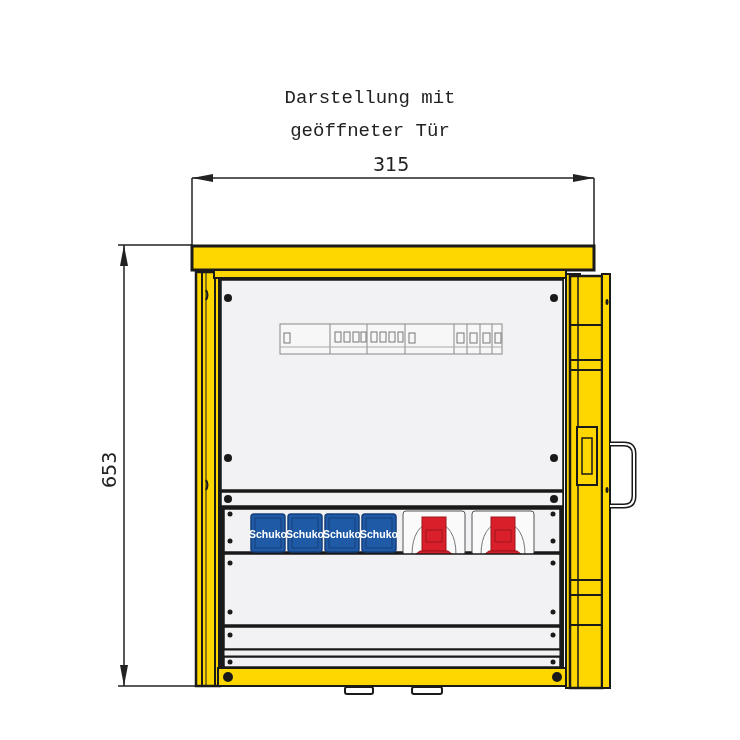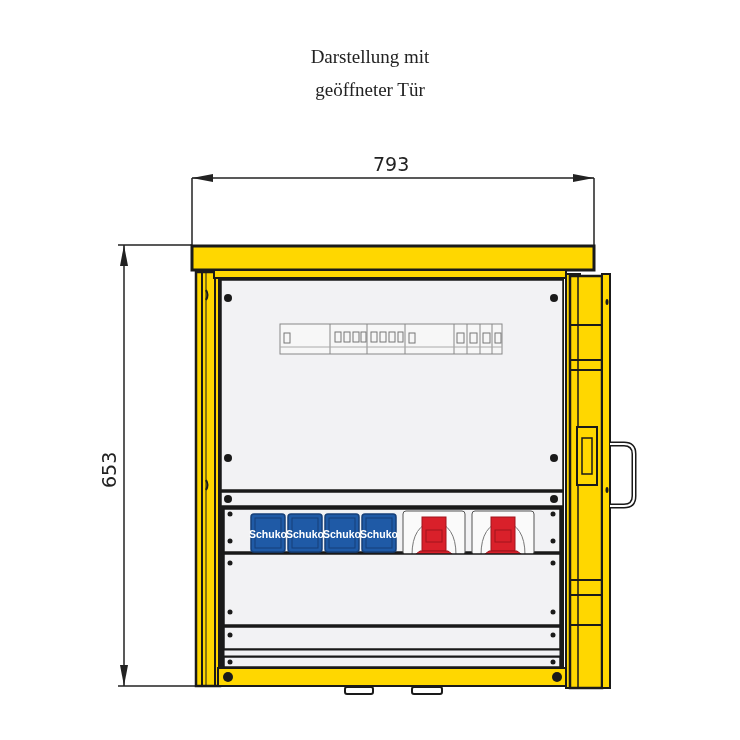--- a/index.html
+++ b/index.html
@@ -1,29 +1,29 @@
 <!DOCTYPE html>
 <html><head>
 <meta charset="utf-8">
 <style>
   html, body { margin:0; padding:0; background:#ffffff; }
   body { width:740px; height:740px; position:relative; overflow:hidden; font-family:"DejaVu Sans", sans-serif; }
-  .title { position:absolute; left:0; width:740px; text-align:center; font-family:Liberation Serif, serif; font-size:19px; color:#222; line-height:22px; }
+  .title { position:absolute; left:0; width:740px; text-align:center; font-family:Liberation Mono, monospace; font-size:19px; color:#222; line-height:22px;margin-top:41px; }
   .dim-label { position:absolute; font-family:"DejaVu Sans", sans-serif; font-size:19px; color:#222; }
   svg { position:absolute; left:0; top:0; }
   .schuko-label { font-family:"Liberation Sans", sans-serif; font-size:10.5px; font-weight:bold; fill:#ffffff; }
   .cee-label { font-family:"Liberation Sans", sans-serif; font-size:13px; font-weight:bold; fill:#ffffff; }
 </style>
 </head>
 <body>
 
 <div class="title" style="top:46px;">Darstellung mit</div>
 <div class="title" style="top:79px;">geöffneter Tür</div>
 
-<div class="dim-label" style="left:373px; top:153px;">793</div>
+<div class="dim-label" style="left:373px; top:153px;">315</div>
 <div class="dim-label" style="left:98px; top:488px; transform:rotate(-90deg); transform-origin:left top;">653</div>
 
 <svg width="740" height="740" viewBox="0 0 740 740">
 
   <g stroke="#222" stroke-width="1.5" fill="#222">
     <line x1="192" y1="178" x2="192" y2="248"></line>
     <line x1="594" y1="178" x2="594" y2="270"></line>
     <line x1="192" y1="178" x2="594" y2="178"></line>
     <polygon points="192,178 213,174 213,182" stroke="none"></polygon>
     <polygon points="594,178 573,174 573,182" stroke="none"></polygon>

